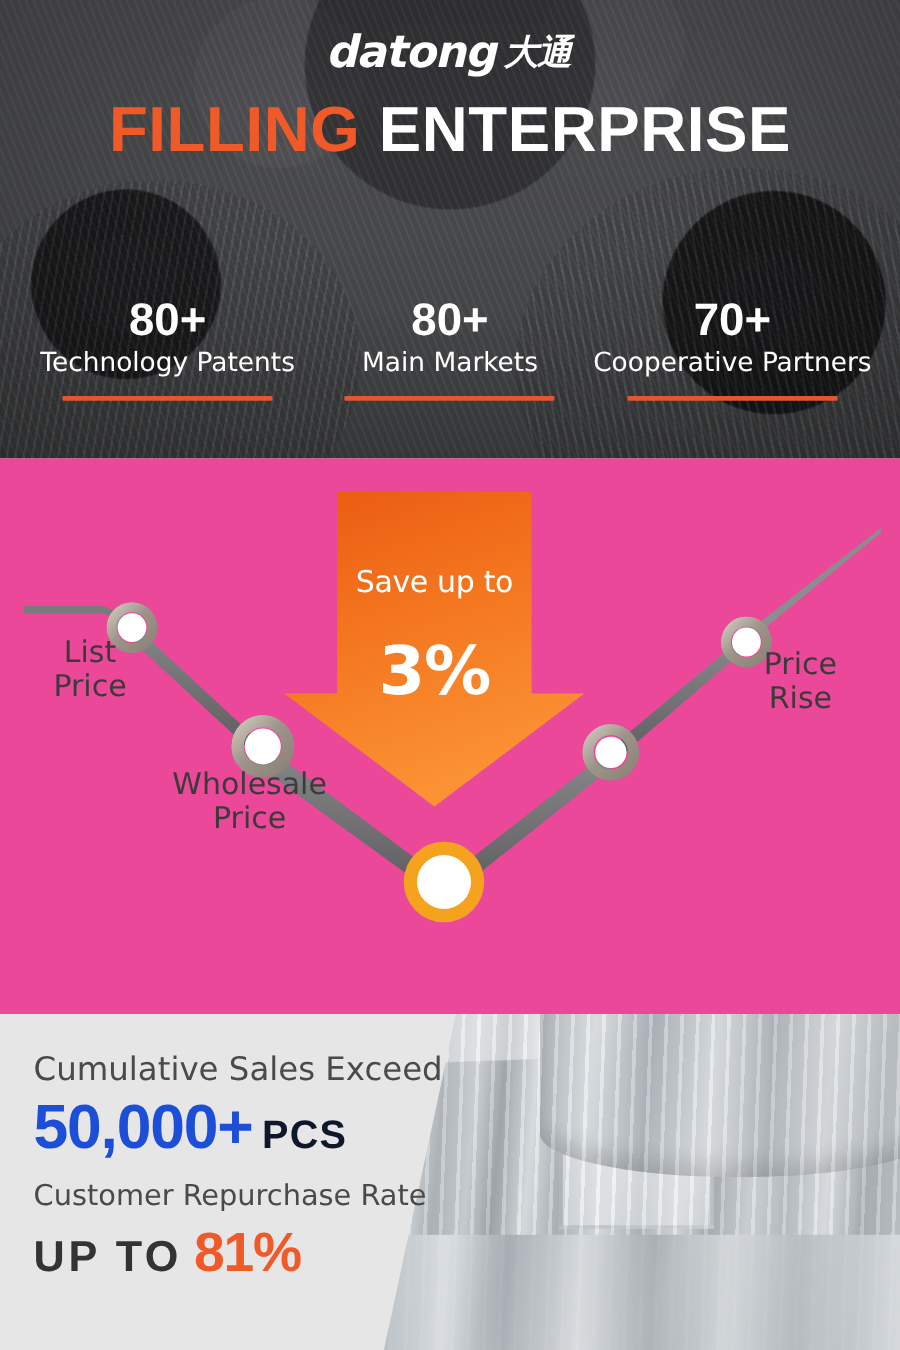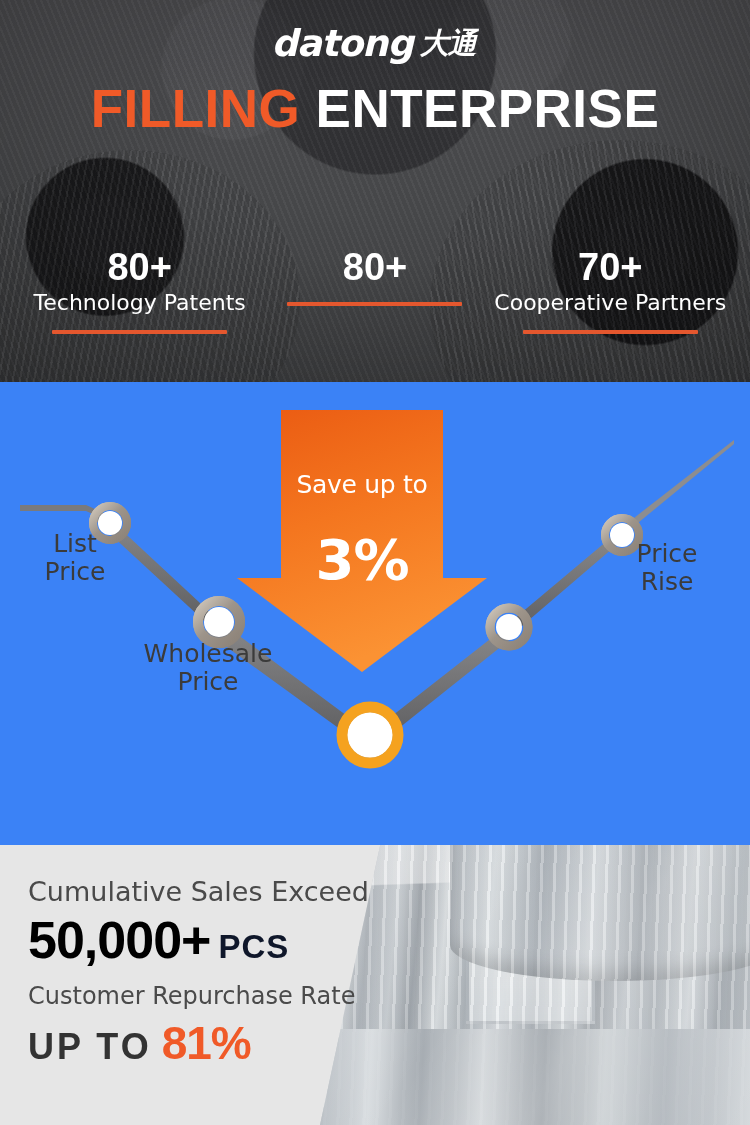--- a/index.html
+++ b/index.html
@@ -158,21 +158,21 @@
     background: #e4572e;
     margin: 14px auto 0 auto;
     border-radius: 1px;
   }
 
   
   .chart {
     position: relative;
     width: 750px;
     height: 463px;
-    background: #3b82f6;
+    background: #ec4899;
     overflow: hidden;
   }
   .chart svg { position: absolute; inset: 0; }
 
   .chart-label {
     position: absolute;
     font-family: "DejaVu Sans", sans-serif;
     font-size: 25px;
     color: #3b3b3b;
     line-height: 1.12;
@@ -289,21 +289,21 @@
   }
   .b-line2 {
     margin-top: 4px;
     white-space: nowrap;
     line-height: 1.05;
   }
   .b-big {
     font-family: "Liberation Sans", sans-serif;
     font-weight: bold;
     font-size: 52px;
-    color: #000000;
+    color: #1d4ed8;
     letter-spacing: -1px;
   }
   .b-pcs {
     font-family: "Liberation Sans", sans-serif;
     font-weight: bold;
     font-size: 33px;
     color: #0f172a;
     letter-spacing: 1px;
     margin-left: 8px;
   }
@@ -359,20 +359,21 @@
     </div>
 
     <div class="stats">
       <div class="stat">
         <div class="stat-value">80+</div>
         <div class="stat-label">Technology Patents</div>
         <div class="stat-rule"></div>
       </div>
       <div class="stat">
         <div class="stat-value">80+</div>
+        <div class="stat-label">Main Markets</div>
         <div class="stat-rule"></div>
       </div>
       <div class="stat">
         <div class="stat-value">70+</div>
         <div class="stat-label">Cooperative Partners</div>
         <div class="stat-rule"></div>
       </div>
     </div>
   </div>
 

